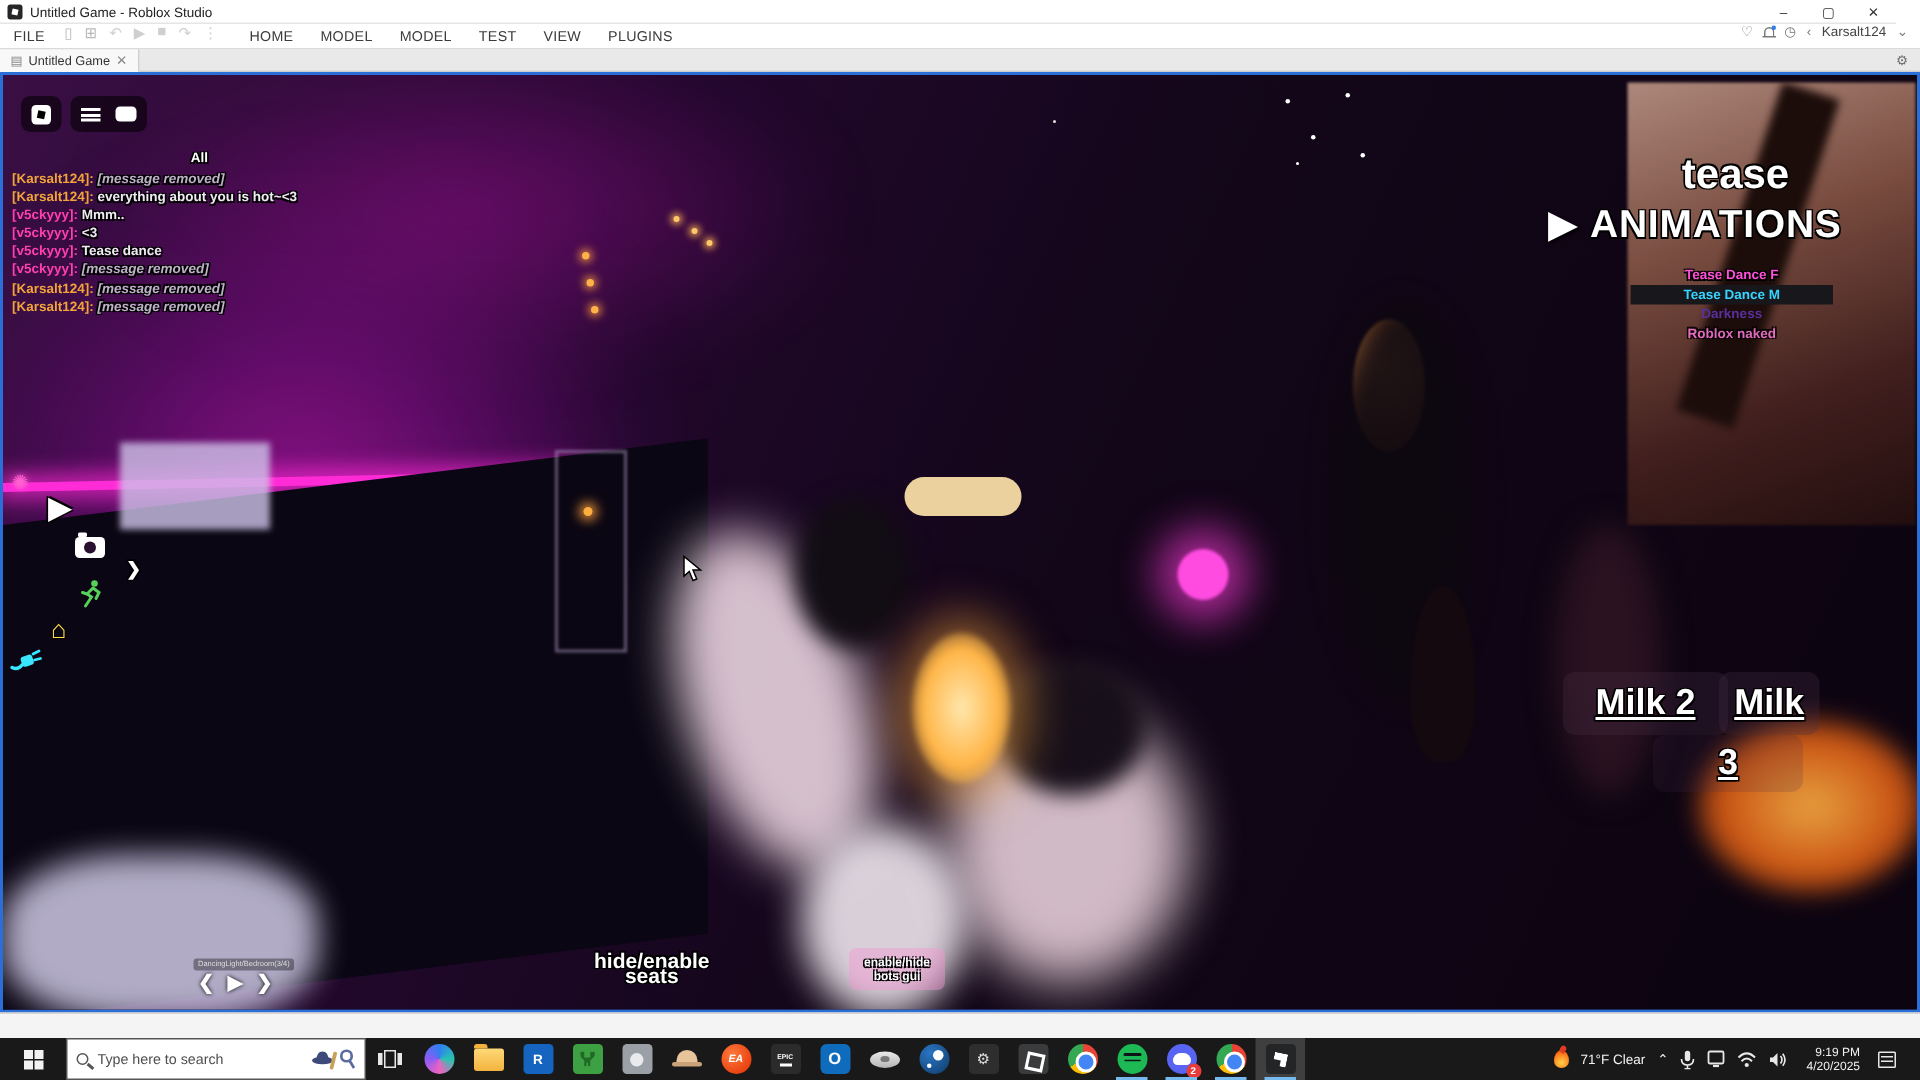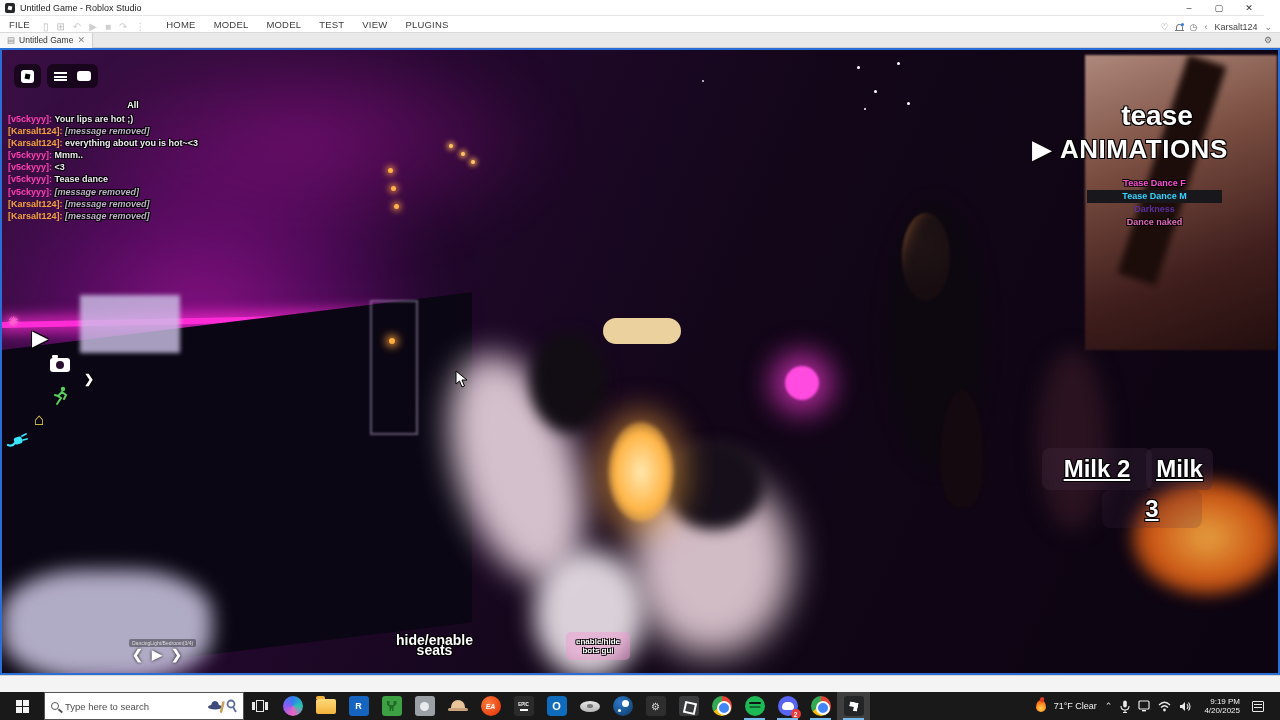--- a/index.html
+++ b/index.html
@@ -13,21 +13,21 @@
     display:flex; align-items:center; border-bottom:1px solid #e5e5e5; }
   .app-logo { width:10px; height:10px; background:#232527; border-radius:2px; margin:0 5px 0 5px; position:relative; }
   .app-logo::after { content:""; position:absolute; left:3px; top:3px; width:4px; height:4px; background:#fff; transform:rotate(12deg); }
   .win-title { font-size:9px; color:#222; }
   .win-controls { margin-left:auto; display:flex; height:100%; }
   .win-btn { width:30px; height:16px; display:flex; align-items:center; justify-content:center;
     font-size:9px; color:#333; }
 
   
   #menubar { position:absolute; left:0; top:16px; width:1280px; height:17px; background:#ffffff;
-    display:flex; align-items:flex-end; font-size:9.5px; color:#3c3c3c; border-bottom:1px solid #dadada; }
+    display:flex; align-items:flex-start; font-size:9.5px; color:#3c3c3c; border-bottom:1px solid #dadada; }
   .menu-item { padding:0 9px; height:100%; display:flex; align-items:center; letter-spacing:.2px; }
   .tb-ico { font-size:10px; color:#b9b9b9; padding:0 4px; }
   .tb-ico.dim { color:#cfcfcf; }
   #menubar-right { margin-left:auto; display:flex; align-items:center; gap:7px; padding-right:8px; color:#7a7a7a; }
   .mb-ico { font-size:9px; position:relative; }
   .bell { width:7px; height:6px; border:1px solid #7a7a7a; border-bottom:none; border-radius:4px 4px 0 0; position:relative; }
   .bell::after{ content:""; position:absolute; left:-2px; bottom:-1px; width:9px; height:1px; background:#7a7a7a; }
   .bell-dot { position:absolute; right:-2px; top:-2px; width:3px; height:3px; border-radius:50%; background:#2f7fe8; }
   .account { font-size:9px; color:#444; }
 
@@ -272,21 +272,20 @@
         <div class="rbx-sq"></div>
       </div>
       <div class="chat-pill">
         <div class="hamburger"></div>
         <div class="bubble"></div>
       </div>
     </div>
 
     <div id="chat-channel" class="oltext">All</div>
     <div id="chat-list">
-      <div class="chat-line"><span class="u pink">[v5ckyyy]:</span> <span class="m oltext">Your lips are hot ;)</span></div>
       <div class="chat-line"><span class="u orange">[Karsalt124]:</span> <span class="m oltext redacted">[message removed]</span></div>
       <div class="chat-line"><span class="u orange">[Karsalt124]:</span> <span class="m oltext">everything about you is hot~&lt;3</span></div>
       <div class="chat-line"><span class="u pink">[v5ckyyy]:</span> <span class="m oltext">Mmm..</span></div>
       <div class="chat-line"><span class="u pink">[v5ckyyy]:</span> <span class="m oltext">&lt;3</span></div>
       <div class="chat-line"><span class="u pink">[v5ckyyy]:</span> <span class="m oltext">Tease dance</span></div>
       <div class="chat-line"><span class="u pink">[v5ckyyy]:</span> <span class="m oltext redacted">[message removed]</span></div>
       <div class="chat-line"><span class="u orange">[Karsalt124]:</span> <span class="m oltext redacted">[message removed]</span></div>
       <div class="chat-line"><span class="u orange">[Karsalt124]:</span> <span class="m oltext redacted">[message removed]</span></div>
     </div>
 
@@ -313,21 +312,21 @@
 
     <div id="anim-query" class="oltext">tease</div>
     <div id="anim-title-row">
       <span id="anim-play">▶</span>
       <span id="anim-title" class="oltext">ANIMATIONS</span>
     </div>
     <div id="anim-list">
       <div class="anim-item i0 oltext">Tease Dance F</div>
       <div class="anim-item i1">Tease Dance M</div>
       <div class="anim-item i2">Darkness</div>
-      <div class="anim-item i3 oltext">Dance naked</div>
+      <div class="anim-item i3 oltext">Roblox naked</div>
     </div>
 
     <div class="milk-btn oltext" style="left:1040px;top:398px;width:110px;height:42px;">Milk 2</div>
     <div class="milk-btn oltext" style="left:1144px;top:398px;width:67px;height:42px;">Milk</div>
     <div class="milk-btn oltext" style="left:1100px;top:440px;width:100px;height:38px;background:rgba(70,45,70,.18);">3</div>
 
     <div id="media-label">DancingLight/Bedroom(3/4)</div>
     <div id="media-controls">
       <span>❮</span>
       <span>▶</span>

